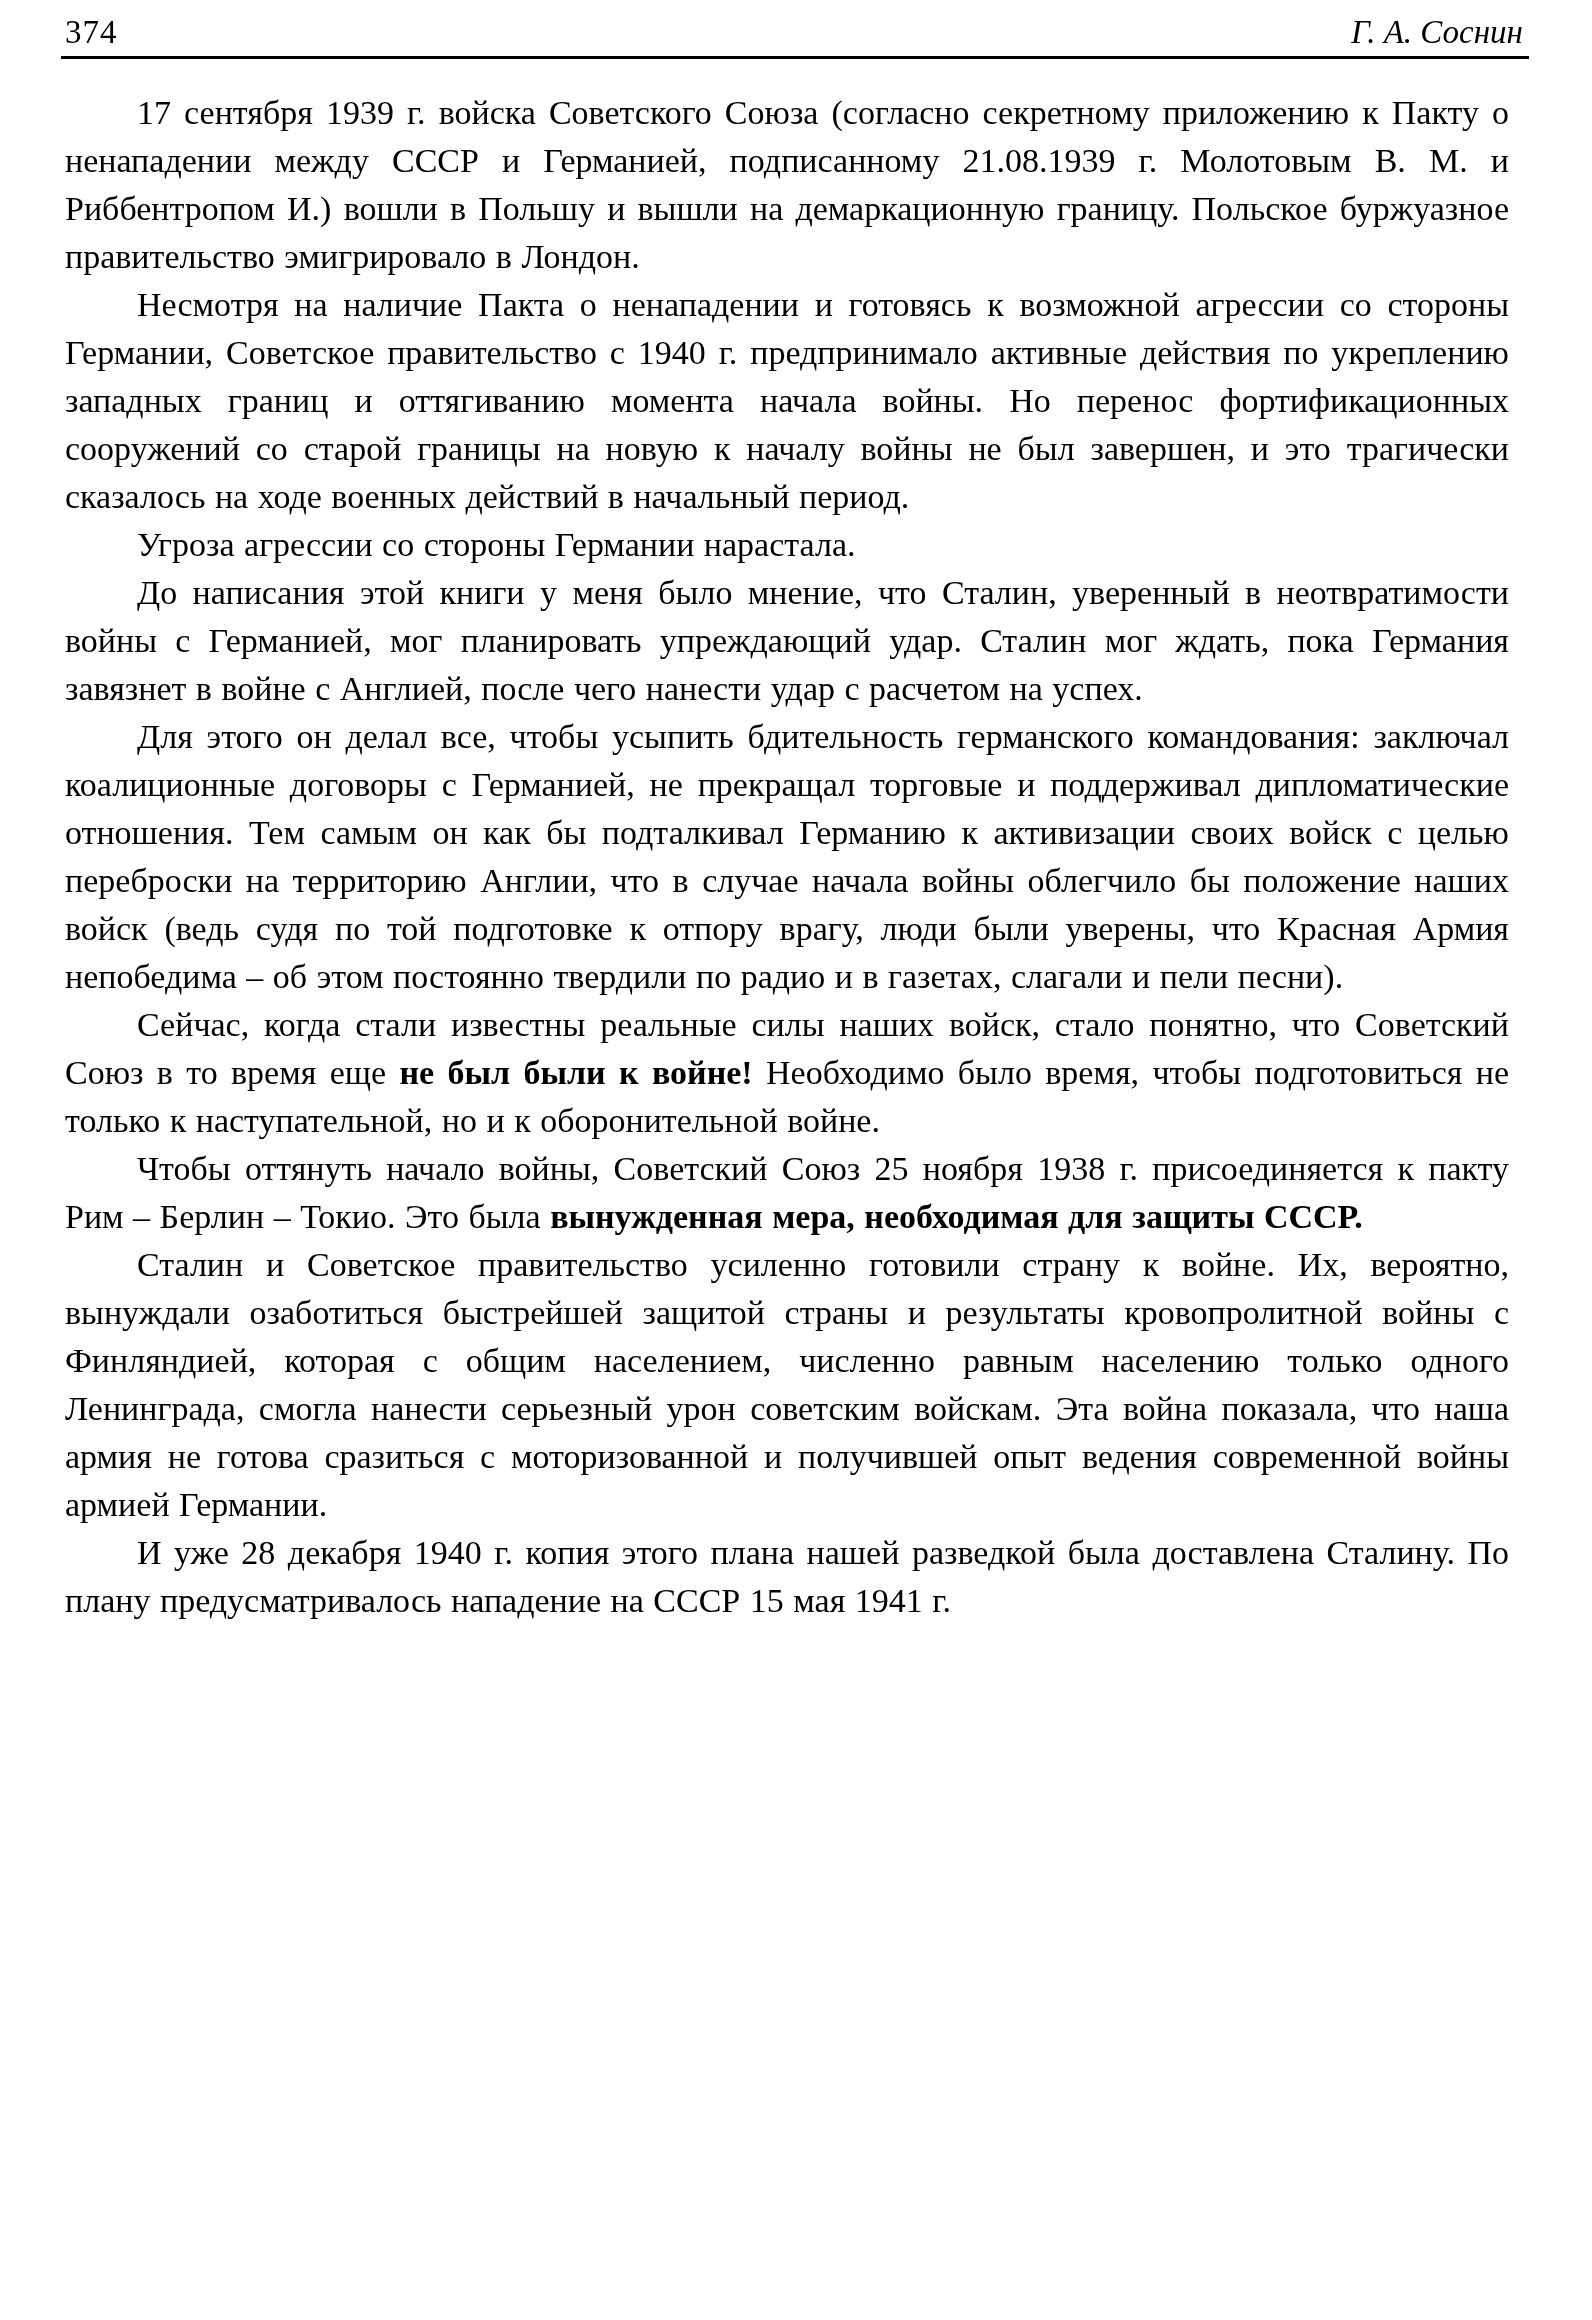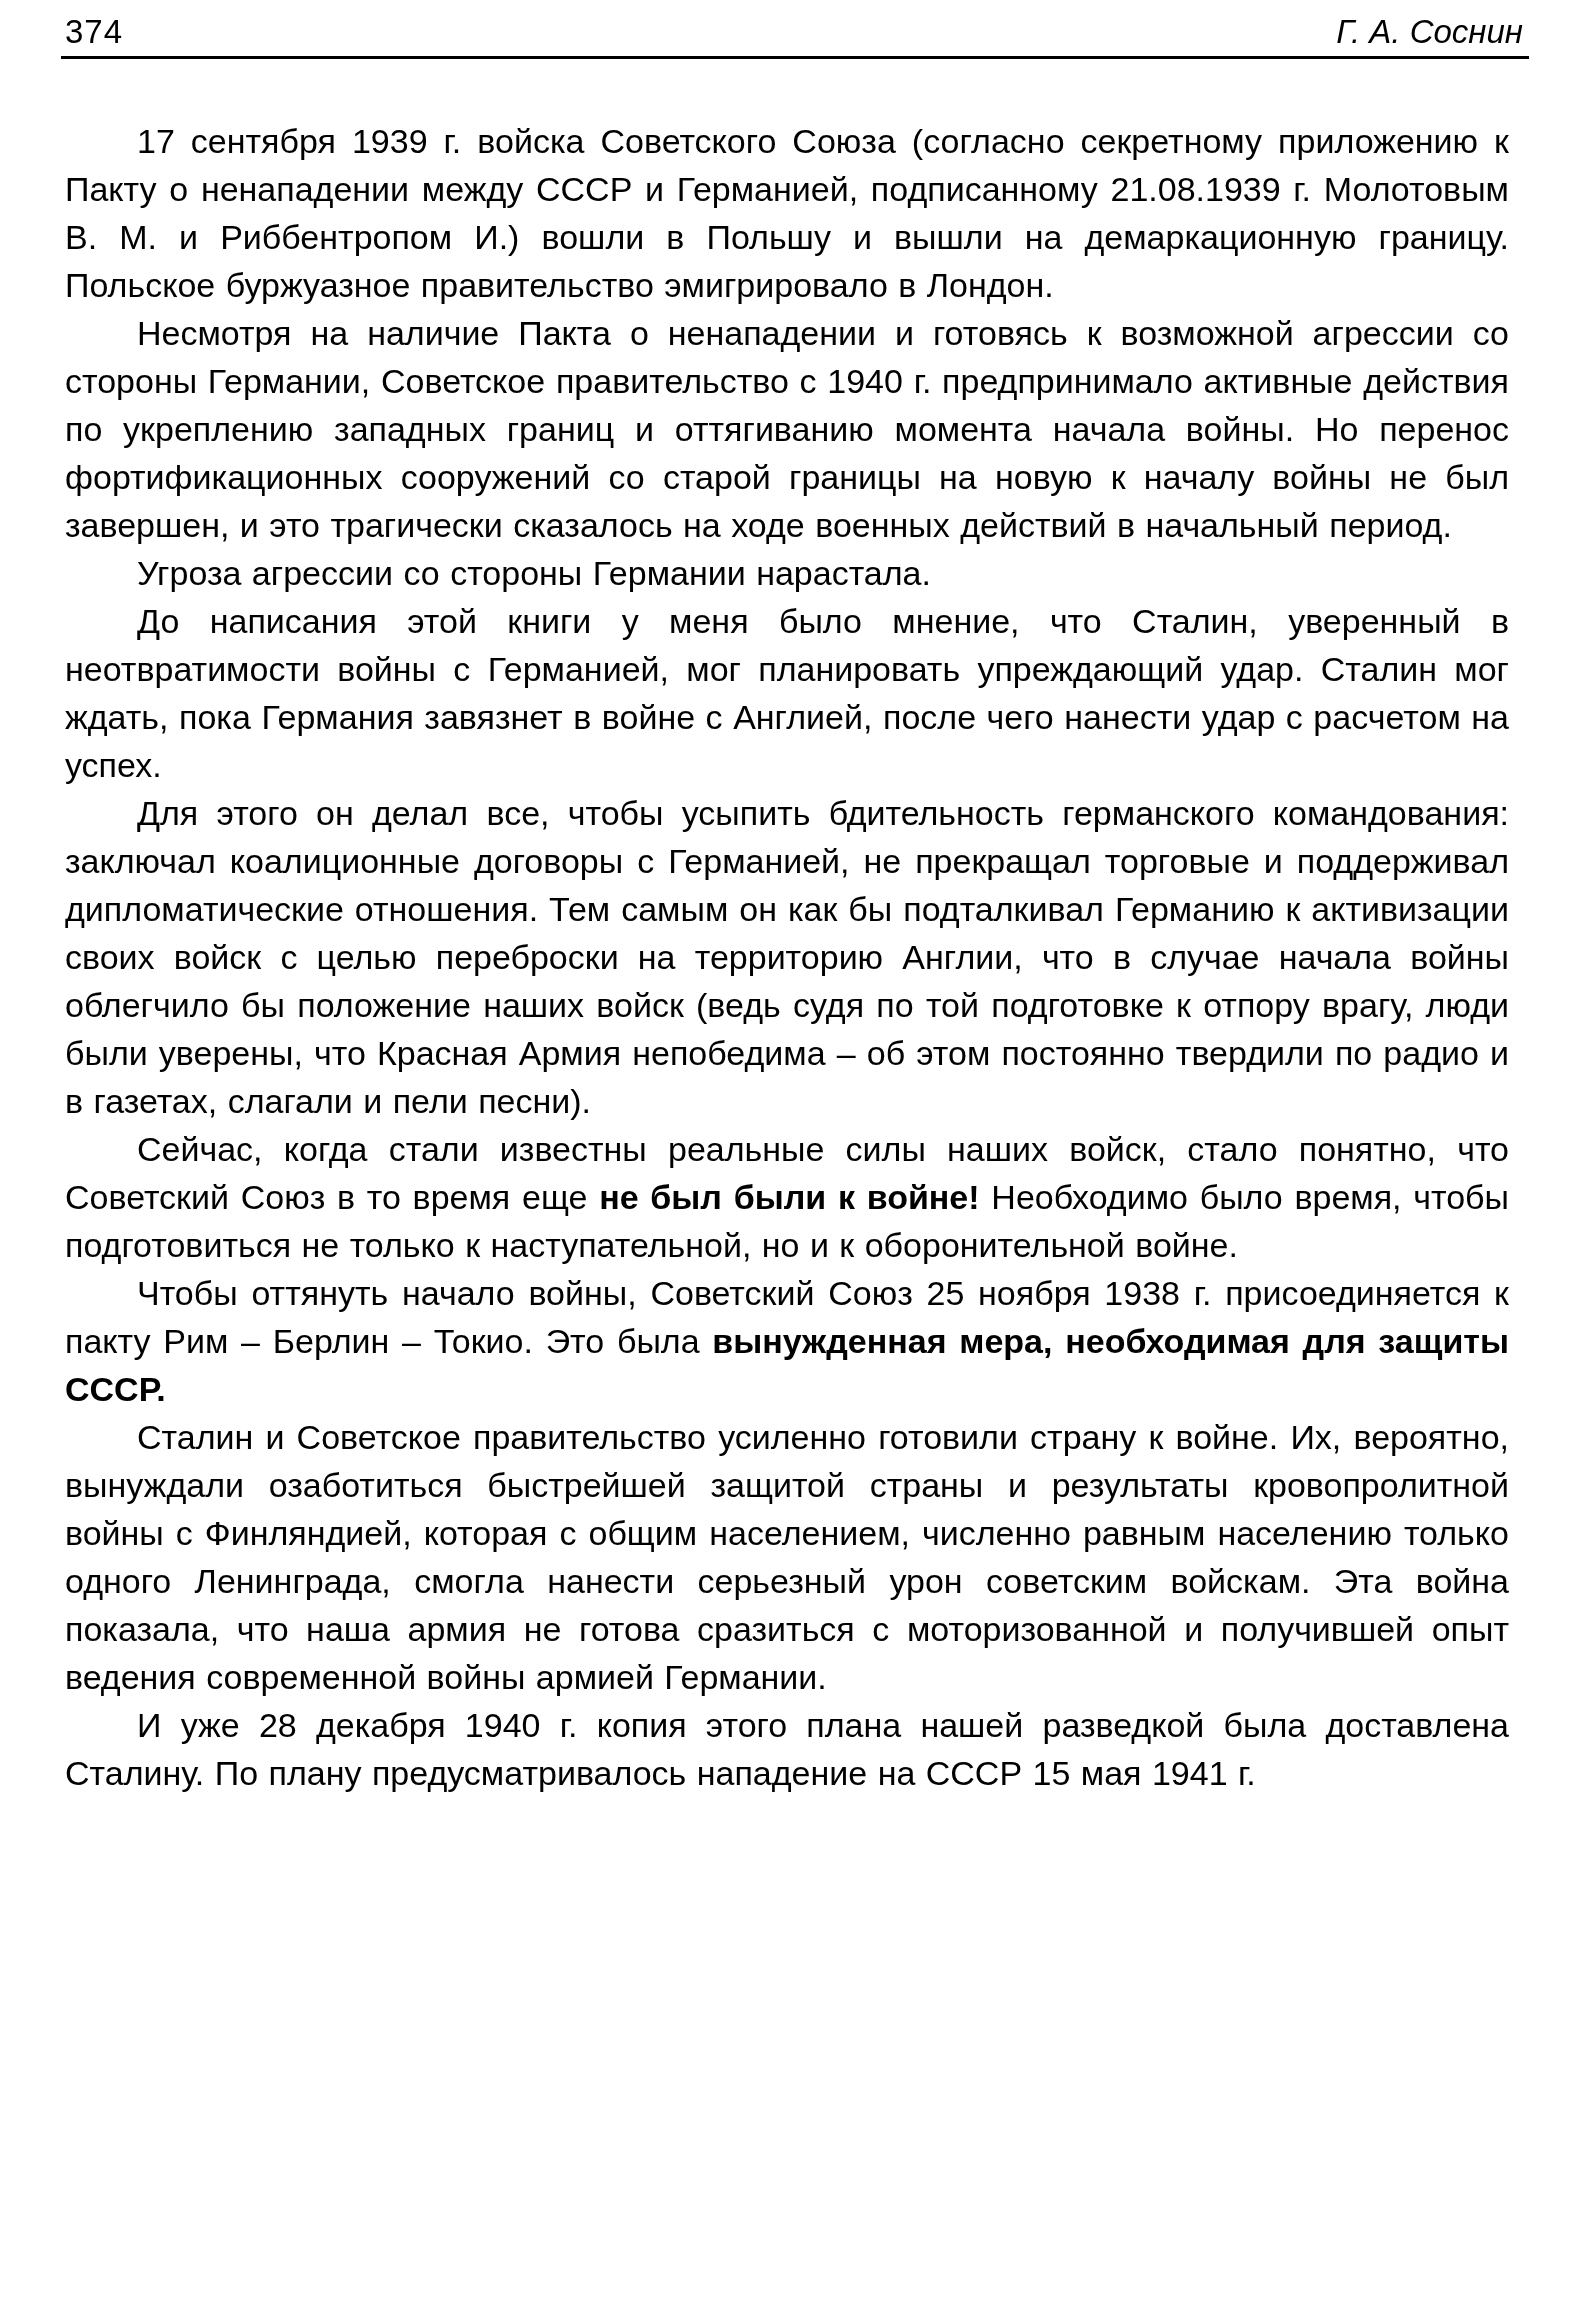--- a/index.html
+++ b/index.html
@@ -7,21 +7,21 @@
     padding: 0;
     background: #ffffff;
   }
   .page {
     position: relative;
     width: 1522px;
     height: 2320px;
     margin: 0 auto;
     background: #ffffff;
     color: #000000;
-    font-family: Liberation Sans, sans-serif;
+    font-family: Liberation Serif, serif;
     box-sizing: border-box;
     overflow: hidden;
   }
   .page-header {
     display: flex;
     justify-content: space-between;
     align-items: baseline;
     padding: 14px 34px 6px 30px;
     font-size: 33px;
     line-height: 1.1;
@@ -37,21 +37,20 @@
   .header-rule {
     height: 0;
     border-top: 3px solid #000000;
     margin: 0 28px 0 26px;
   }
   .document-body {
     padding: 30px 48px 0 30px;
     font-size: 34px;
     line-height: 48px;
     text-align: justify;
-    margin-top: 28px;
   }
   .para {
     margin: 0;
     text-indent: 72px;
     word-spacing: 1px;
   }
   .para b {
     font-weight: bold;
   }
 </style>

